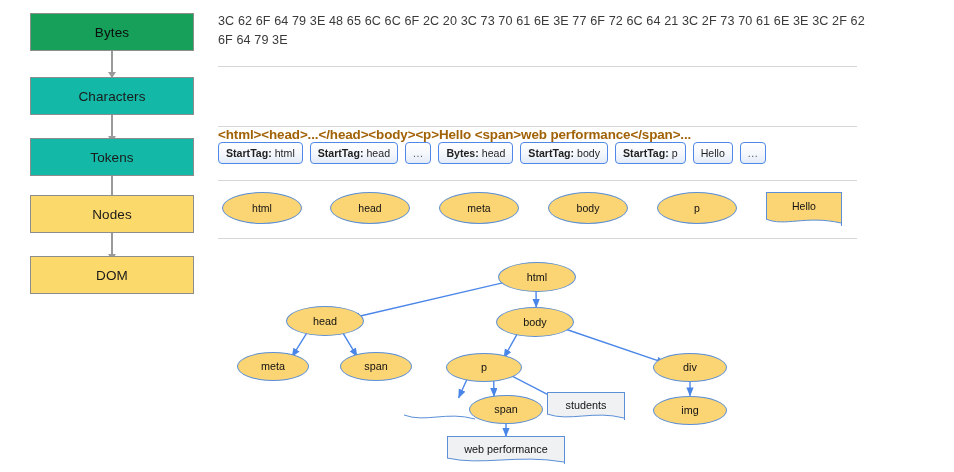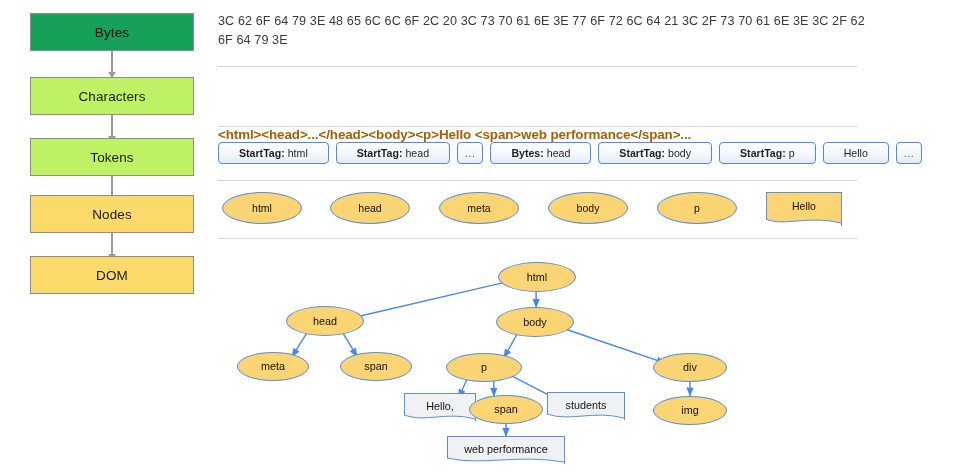--- a/index.html
+++ b/index.html
@@ -38,21 +38,21 @@
     border: 1px solid #8d8d8d;
     box-sizing: border-box;
     display: flex;
     align-items: center;
     justify-content: center;
     font-size: 13.5px;
     color: #1a1a1a;
     letter-spacing: .1px;
   }
   .stage-box.green  { background: #17a05a; color: #0d0d0d; border-color: #8d8d8d; }
-  .stage-box.blue   { background: #bef264; }
+  .stage-box.blue   { background: #14b8a6; }
   .stage-box.yellow { background: #fbd96b; }
 
   .arrow-v {
     position: absolute;
     left: 81px;
     width: 2px;
     background: #9a9a9a;
   }
   .arrow-v::after {
     content: "";
@@ -116,21 +116,21 @@
   }
   .token {
     height: 22px;
     box-sizing: border-box;
     border: 1px solid #4f88e8;
     border-radius: 4px;
     background: linear-gradient(to bottom, #ffffff 0%, #f4f7fc 55%, #e4ecf8 100%);
     display: flex;
     align-items: center;
     justify-content: center;
-    padding: 0 20px;
+    padding: 0 7px;
     margin-right: 7px;
     font-size: 10.6px;
     color: #1f1f1f;
     white-space: nowrap;
   }
   .token b { font-weight: bold; margin-right: 3px; }
   .token.dots { padding: 0 7px; color: #555; letter-spacing: .5px; }
 
   
   .node-row {
@@ -337,23 +337,20 @@
         </div>
         <div class="tnode" style="left: 122px; top: 105.5px; width: 72px; height: 29px;">
           <span>span</span>
         </div>
         <div class="tnode" style="left: 228px; top: 106.5px; width: 76px; height: 29px;">
           <span>p</span>
         </div>
         <div class="tnode" style="left: 435px; top: 106.5px; width: 74px; height: 29px;">
           <span>div</span>
         </div>
-        <div class="tbox" style="left: 186px; top: 147px; width: 72px; height: 28px;">
-          <span>Hello,</span>
-        </div>
         <svg width="72" height="11" style="position: absolute; left: 186px; top: 167px;">
           <path d="M0,2 C21.3,10 42.6,-2 71,6 L71,11 L0,11 z" fill="#ffffff"></path>
           <path d="M0,2 C21.3,10 42.6,-2 71,6" fill="none" stroke="#5b8fd6" stroke-width="1"></path>
         </svg>
         <div class="tnode" style="left: 251px; top: 148.5px; width: 74px; height: 29px;">
           <span>span</span>
         </div>
         <div class="tbox" style="left: 329px; top: 146px; width: 78px; height: 28px;">
           <span>students</span>
         </div>

